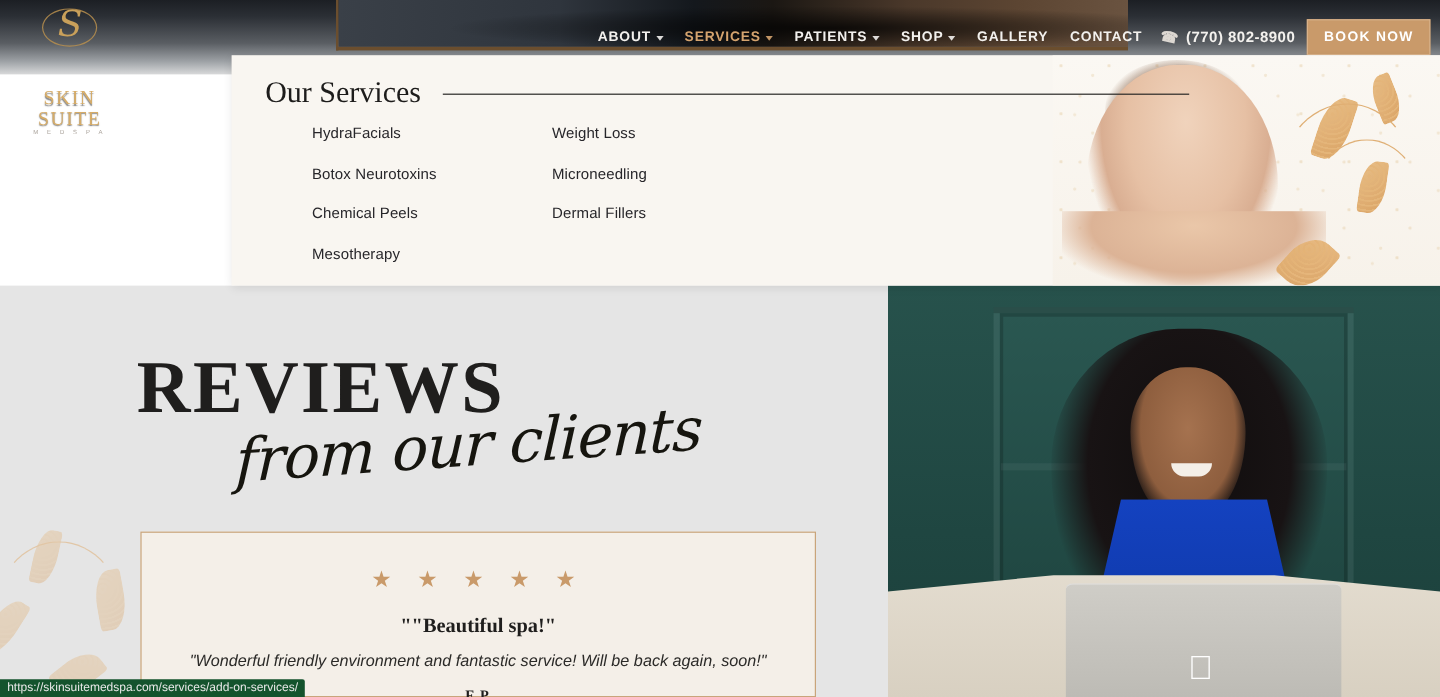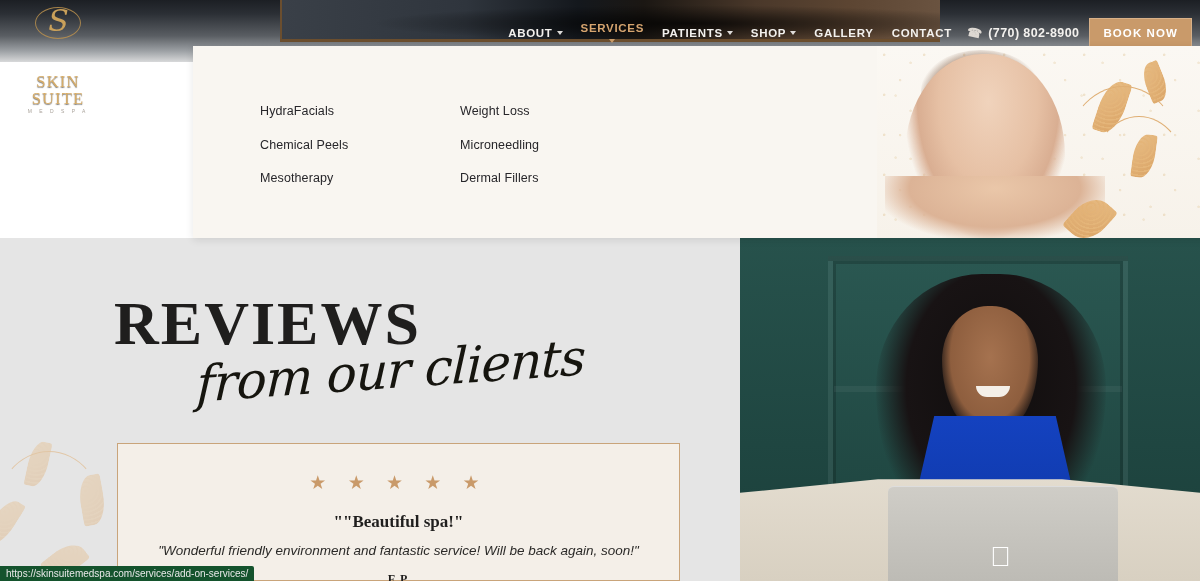--- a/index.html
+++ b/index.html
@@ -63,21 +63,21 @@
     display: flex; align-items: center; gap: 0;
     z-index: 7;
   }
   .nav-item {
     display: flex; align-items: center; gap: 4px;
     color: #f3f1ee; font-size: 11.5px; font-weight: bold;
     letter-spacing: .7px; padding: 6px 9px; cursor: pointer;
     white-space: nowrap;
     justify-content: flex-end;
   }
-  .nav-item.active { color: #d5a46f; flex-direction: column; }
+  .nav-item.active { color: #d5a46f; }
   .caret {
     width: 0; height: 0; border-left: 3.5px solid transparent;
     border-right: 3.5px solid transparent; border-top: 4px solid currentColor;
     opacity: .9; margin-top: 1px;
   }
   .nav-phone {
     display: flex; align-items: center; gap: 6px; color: #f3f1ee;
     font-size: 12.5px; font-weight: bold; letter-spacing: .4px;
     padding: 6px 10px 6px 6px; cursor: pointer; white-space: nowrap;
   }
@@ -324,24 +324,29 @@
       <div class="dd-face"></div>
       <div class="dd-shoulder"></div>
       <div class="dd-leaf" style="left:222px;top:34px;width:26px;height:54px;transform:rotate(18deg)"></div>
       <div class="dd-leaf" style="left:268px;top:16px;width:20px;height:40px;transform:rotate(-22deg)"></div>
       <div class="dd-leaf" style="left:256px;top:88px;width:22px;height:44px;transform:rotate(8deg)"></div>
       <div class="dd-leaf" style="left:196px;top:150px;width:34px;height:46px;transform:rotate(42deg)"></div>
       <div class="dd-stem" style="left:186px;top:40px;width:120px;height:150px;"></div>
       <div class="dd-stem" style="left:214px;top:70px;width:96px;height:120px;"></div>
     </div>
 
+    <div class="dd-head">
+      <span class="dd-title">Our Services</span>
+      <span class="dd-rule"></span>
+    </div>
 
     <div class="dd-cols">
       <div class="dd-col">
         <a class="dd-link">HydraFacials</a>
+        <a class="dd-link">Botox Neurotoxins</a>
         <a class="dd-link">Chemical Peels</a>
         <a class="dd-link">Mesotherapy</a>
       </div>
       <div class="dd-col">
         <a class="dd-link">Weight Loss</a>
         <a class="dd-link">Microneedling</a>
         <a class="dd-link">Dermal Fillers</a>
       </div>
     </div>
   </div>

